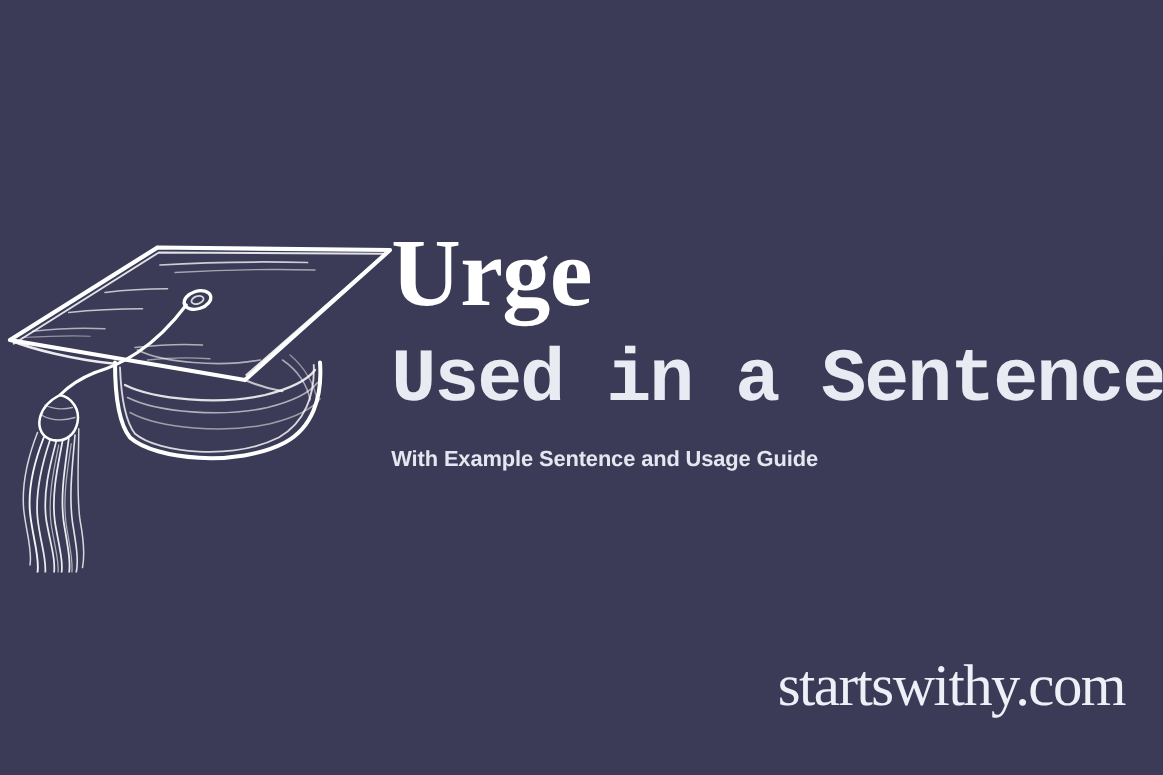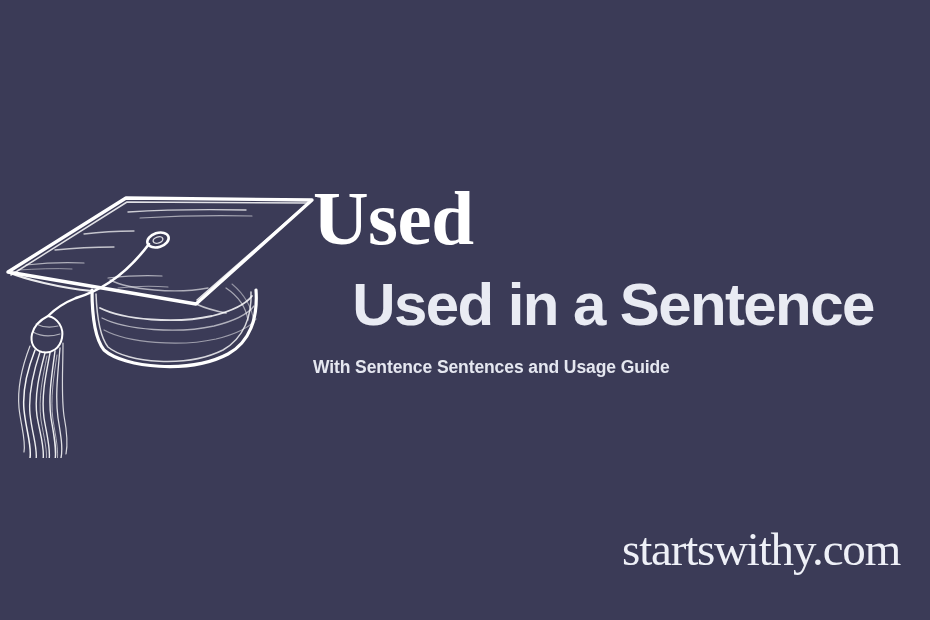--- a/index.html
+++ b/index.html
@@ -42,29 +42,28 @@
     font-family: "Liberation Serif", "DejaVu Serif", serif;
     font-size: 77px;
     font-weight: 700;
     line-height: 0.95;
     letter-spacing: -0.5px;
     margin: 0;
     white-space: nowrap;
   }
   #headline {
     color: #e9ebf3;
-    font-family: Liberation Sans, sans-serif;
+    font-family: Liberation Mono, monospace;
     font-size: 60px;
     font-weight: 700;
     line-height: 1.0;
     letter-spacing: -1.6px;
     margin: 0;
     padding-top: 20px;
     white-space: nowrap;
-    text-align: center;
   }
   #tagline {
     color: #e5e7f0;
     font-family: "Liberation Sans", sans-serif;
     font-size: 17.5px;
     font-weight: 700;
     letter-spacing: -0.1px;
     margin: 0;
     padding-top: 22px;
     white-space: nowrap;
@@ -138,20 +137,20 @@
         <path d="M60 180 C 58 204, 55 228, 58 250 C 61 268, 63 280, 61 290" stroke-width="1.3" opacity="0.85"></path>
         <path d="M63 175 C 63 200, 61 226, 64 248 C 67 264, 68 276, 66 286" stroke-width="1.2" opacity="0.8"></path>
         <path d="M30 178 C 23 196, 17 218, 19 240 C 21 258, 26 272, 24 284" stroke-width="1.2" opacity="0.8"></path>
         <path d="M47 188 C 43 208, 38 230, 41 252 C 44 270, 48 284, 46 294" stroke-width="1.0" opacity="0.6"></path>
         <path d="M57 187 C 54 208, 50 230, 53 252 C 56 270, 59 284, 57 294" stroke-width="1.0" opacity="0.6"></path>
       </g>
     </svg>
   </div>
 
   <div id="text-block">
-    <div id="word-title">Used</div>
+    <div id="word-title">Urge</div>
     <div id="headline">Used in a Sentence</div>
-    <div id="tagline">With Sentence Sentences and Usage Guide</div>
+    <div id="tagline">With Example Sentence and Usage Guide</div>
   </div>
 
   <div id="site-brand">startswithy.com</div>
 
 </div>
 
 </body></html>

